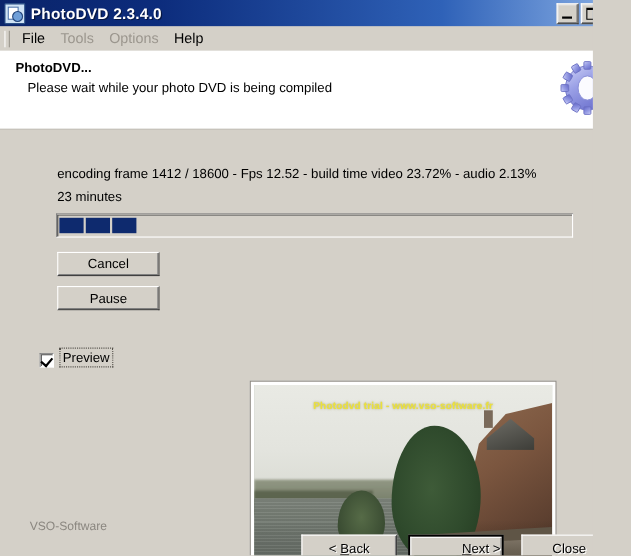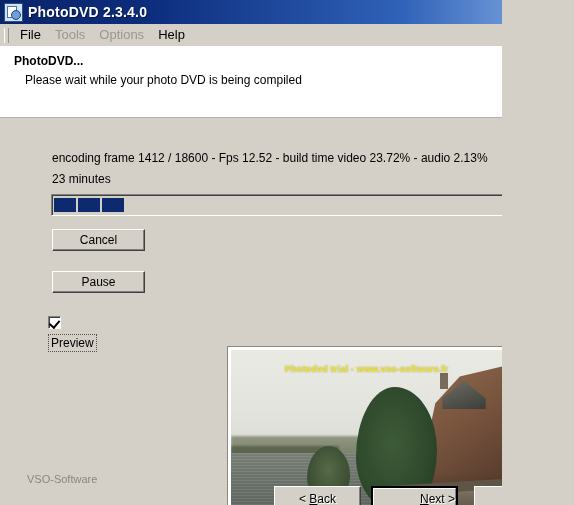--- a/index.html
+++ b/index.html
@@ -2,21 +2,21 @@
 <html><head>
 <meta charset="utf-8">
 <style>
   html,body{margin:0;padding:0;}
   body{
     width:574px;height:505px;overflow:hidden;
     font-family:"Liberation Sans",sans-serif;
     background:#d4d0c8;
     -webkit-font-smoothing:none;
   }
-  #app{position:relative;width:502px;height:505px;background:#d4d0c8;overflow:hidden;}
+  #app{position:relative;width:502px;height:505px;background:#d4d0c8;overflow:hidden;padding-left:37px;}
 
   
   .titlebar{
     position:absolute;left:0;top:0;width:574px;height:24px;
     background:linear-gradient(to right,#0a246a 0%,#0c2c7c 25%,#2f62b8 70%,#8fb4e8 100%);
     display:flex;align-items:center;
   }
   .title-icon{
     width:17px;height:17px;margin-left:4px;margin-right:5px;position:relative;flex:none;
     background:#cfe3f5;border:1px solid #2a4f86;border-radius:1px;
@@ -89,24 +89,24 @@
   .btn{
     background:#d4d0c8;color:#000;font-size:12px;
     border-top:1px solid #ffffff;border-left:1px solid #ffffff;
     border-right:1px solid #404040;border-bottom:1px solid #404040;
     box-shadow:inset -1px -1px 0 #808080;
     display:flex;align-items:center;justify-content:center;
     box-sizing:border-box;
   }
   .btn.disabled{color:#000000;text-shadow:1px 1px 0 #ffffff;margin-top:20px;}
   .btn-cancel{position:absolute;left:52px;top:111px;width:93px;height:22px;}
-  .btn-pause{position:absolute;left:52px;top:142px;width:93px;height:22px;margin-top:11px;}
-
-  
-  .cbrow{position:absolute;left:48px;top:198px;display:flex;align-items:flex-start;gap:5px;flex-direction:column;}
+  .btn-pause{position:absolute;left:52px;top:142px;width:93px;height:22px;}
+
+  
+  .cbrow{position:absolute;left:36px;top:198px;display:flex;align-items:flex-end;gap:5px;}
   .cbox{
     width:13px;height:13px;background:#fff;position:relative;box-sizing:border-box;
     border-top:1px solid #808080;border-left:1px solid #808080;
     border-right:1px solid #ffffff;border-bottom:1px solid #ffffff;
     box-shadow:inset 1px 1px 0 #404040;
   }
   .cbox .tick{
     position:absolute;left:2px;top:1px;width:5px;height:8px;
     border-right:2px solid #000;border-bottom:2px solid #000;
     transform:rotate(40deg);

